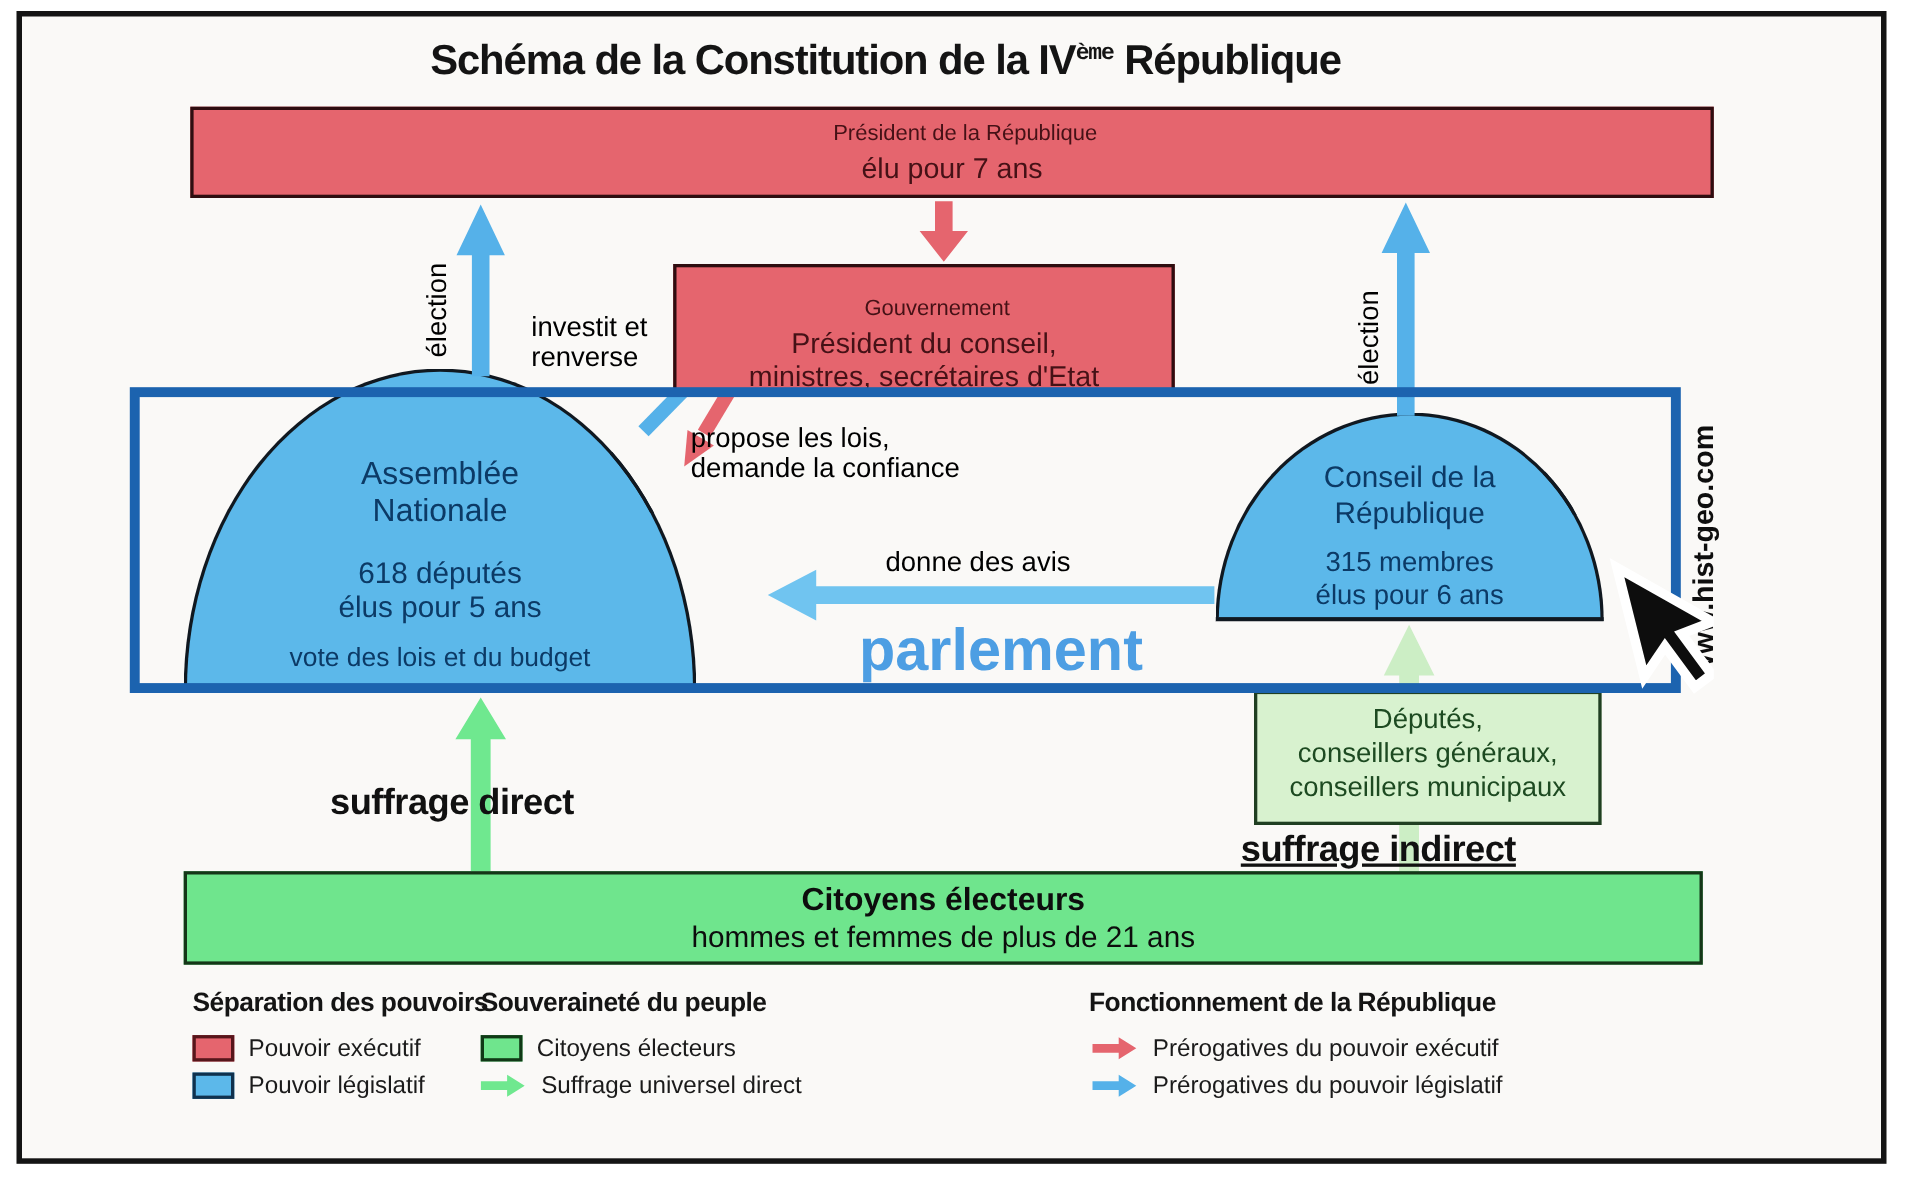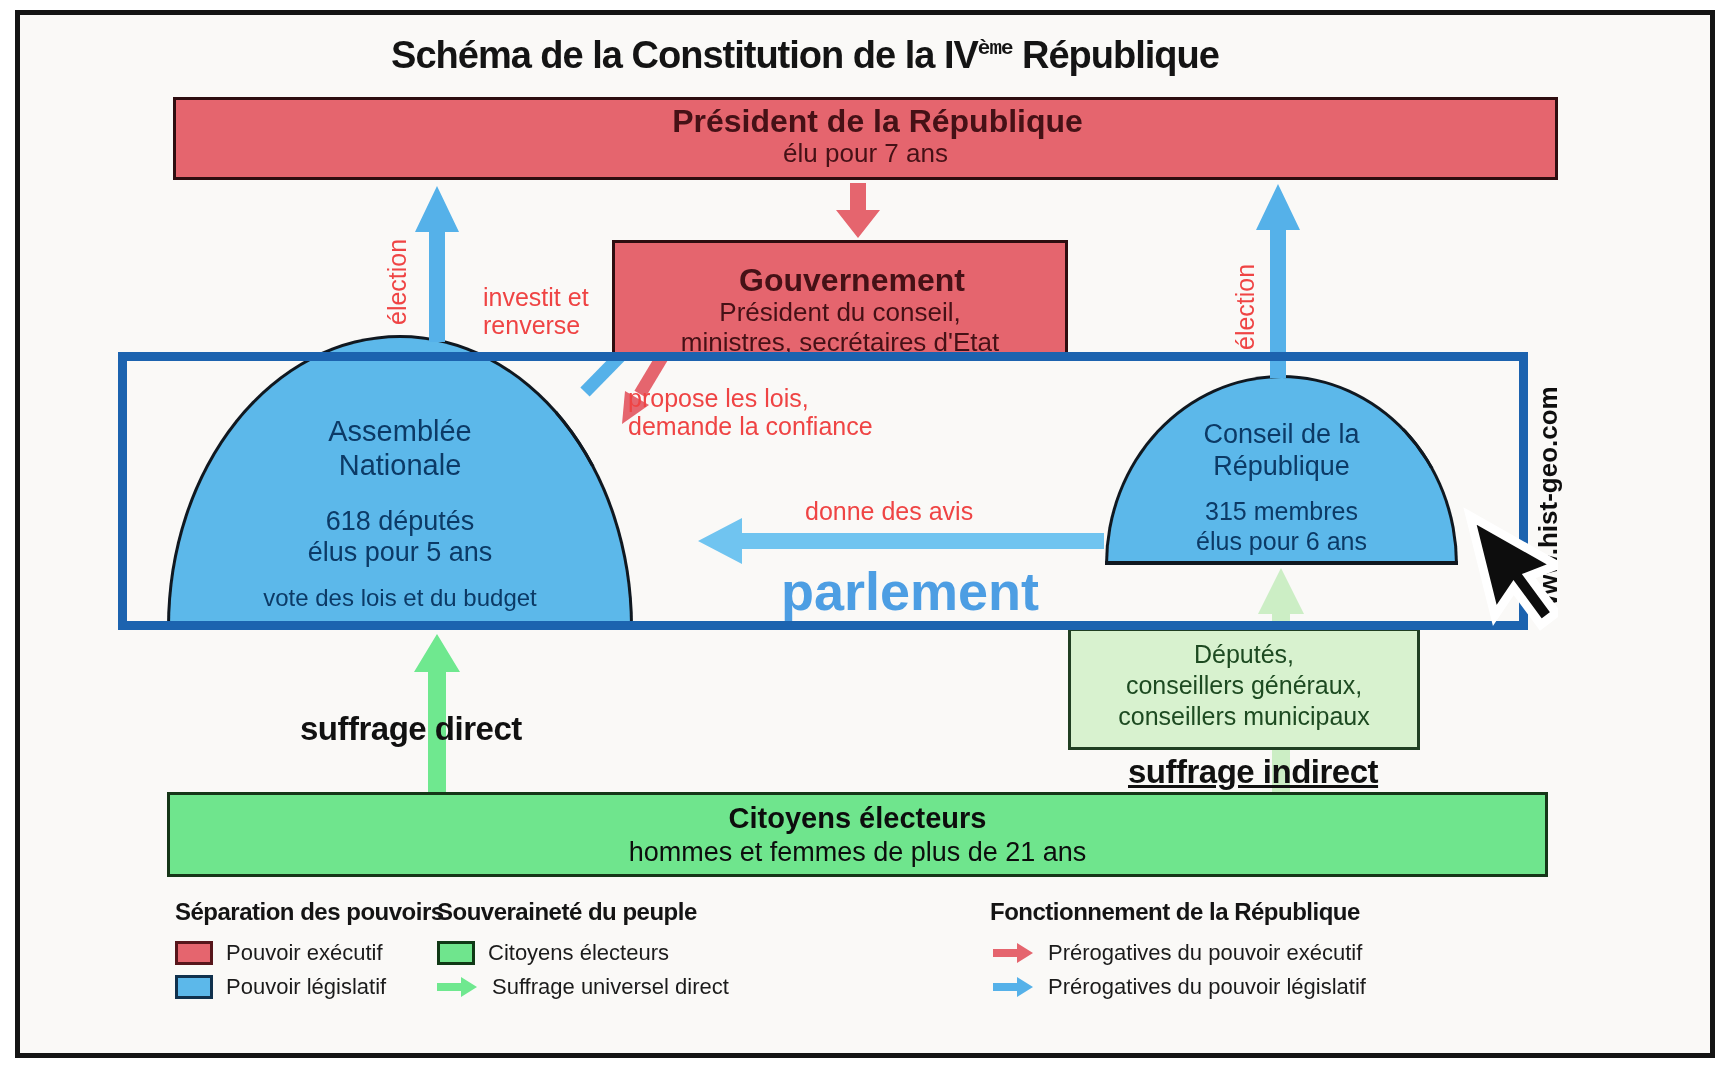--- a/index.html
+++ b/index.html
@@ -15,21 +15,21 @@
   .main-title{
     left:15px;top:34px;width:1580px;text-align:center;
     font-size:38px;font-weight:bold;color:#141414;letter-spacing:-1px;z-index:5;
   }
   .main-title sup{font-size:0.55em;font-family:Liberation Mono, monospace;}
   
   .redbox{
     background:var(--executive_red);border:3px solid var(--executive_dark);
     color:var(--executive_text);text-align:center;z-index:4;box-sizing:border-box;
   }
-  .redbox .bt{font-weight:bold;font-size:32px;line-height:34px;margin-left:24px;}
+  .redbox .bt{font-weight:normal;font-size:20px;line-height:34px;margin-left:24px;}
   .redbox .bs{font-size:26px;line-height:30px;}
   
   .dome{
     background:var(--legislative_fill);border:3px solid #101820;border-bottom-width:4px;
     box-sizing:border-box;z-index:2;text-align:center;color:var(--legislative_text);
   }
   .dome-left{border-radius:233px 233px 0 0 / 292px 292px 0 0;}
   .dome-right{border-radius:177px 177px 0 0 / 190px 190px 0 0;}
   .dome .dt{font-weight:normal;font-size:29px;line-height:34px;}
   .dome .dd{font-size:27px;line-height:31px;}
@@ -39,21 +39,21 @@
   
   .parl-rect{
     left:118px;top:352px;width:1410px;height:278px;border:9px solid var(--parlement_border);
     box-sizing:border-box;z-index:6;pointer-events:none;background:transparent;
   }
   .parlement-label{
     left:745px;top:560px;width:330px;text-align:center;
     font-size:54px;font-weight:bold;color:var(--parlement_text);z-index:5;
   }
   
-  .note{font-size:25px;line-height:28px;color:#ef4444;z-index:5;}
+  .note{font-size:25px;line-height:28px;color:#000000;z-index:5;}
   .rot{writing-mode:vertical-rl;transform:rotate(180deg);}
   .bigcap{font-size:33px;font-weight:bold;color:#111;z-index:5;letter-spacing:-0.5px;}
   
   .greenbox{
     background:var(--citizens_green);border:3px solid var(--citizens_border);
     box-sizing:border-box;text-align:center;color:#0d0d0d;z-index:4;
   }
   .greenbox .bt{font-weight:bold;font-size:29px;line-height:36px;}
   .greenbox .bs{font-size:27px;line-height:32px;}
   .palebox{
@@ -167,21 +167,21 @@
     <div>demande la confiance</div>
   </div>
 
   <div class="abs note nowrap" style="left:805px;top:497px;">donne des avis</div>
 
   <div class="abs parlement-label nowrap">parlement</div>
 
   <div class="abs bigcap nowrap" style="left:300px;top:710px;">suffrage direct</div>
   <div class="abs bigcap nowrap" style="left:1128px;top:753px;text-decoration:underline;">suffrage indirect</div>
 
-  <div class="abs palebox" style="left:1068px;top:628px;width:352px;height:122px;padding-top:8px;">
+  <div class="abs palebox" style="left:1140px;top:628px;width:316px;height:122px;padding-top:8px;">
     <div class="nowrap">Députés,</div>
     <div class="nowrap">conseillers généraux,</div>
     <div class="nowrap">conseillers municipaux</div>
   </div>
 
   <div class="abs greenbox" style="left:167px;top:792px;width:1381px;height:85px;padding-top:5px;">
     <div class="bt nowrap">Citoyens électeurs</div>
     <div class="bs nowrap">hommes et femmes de plus de 21 ans</div>
   </div>
 

